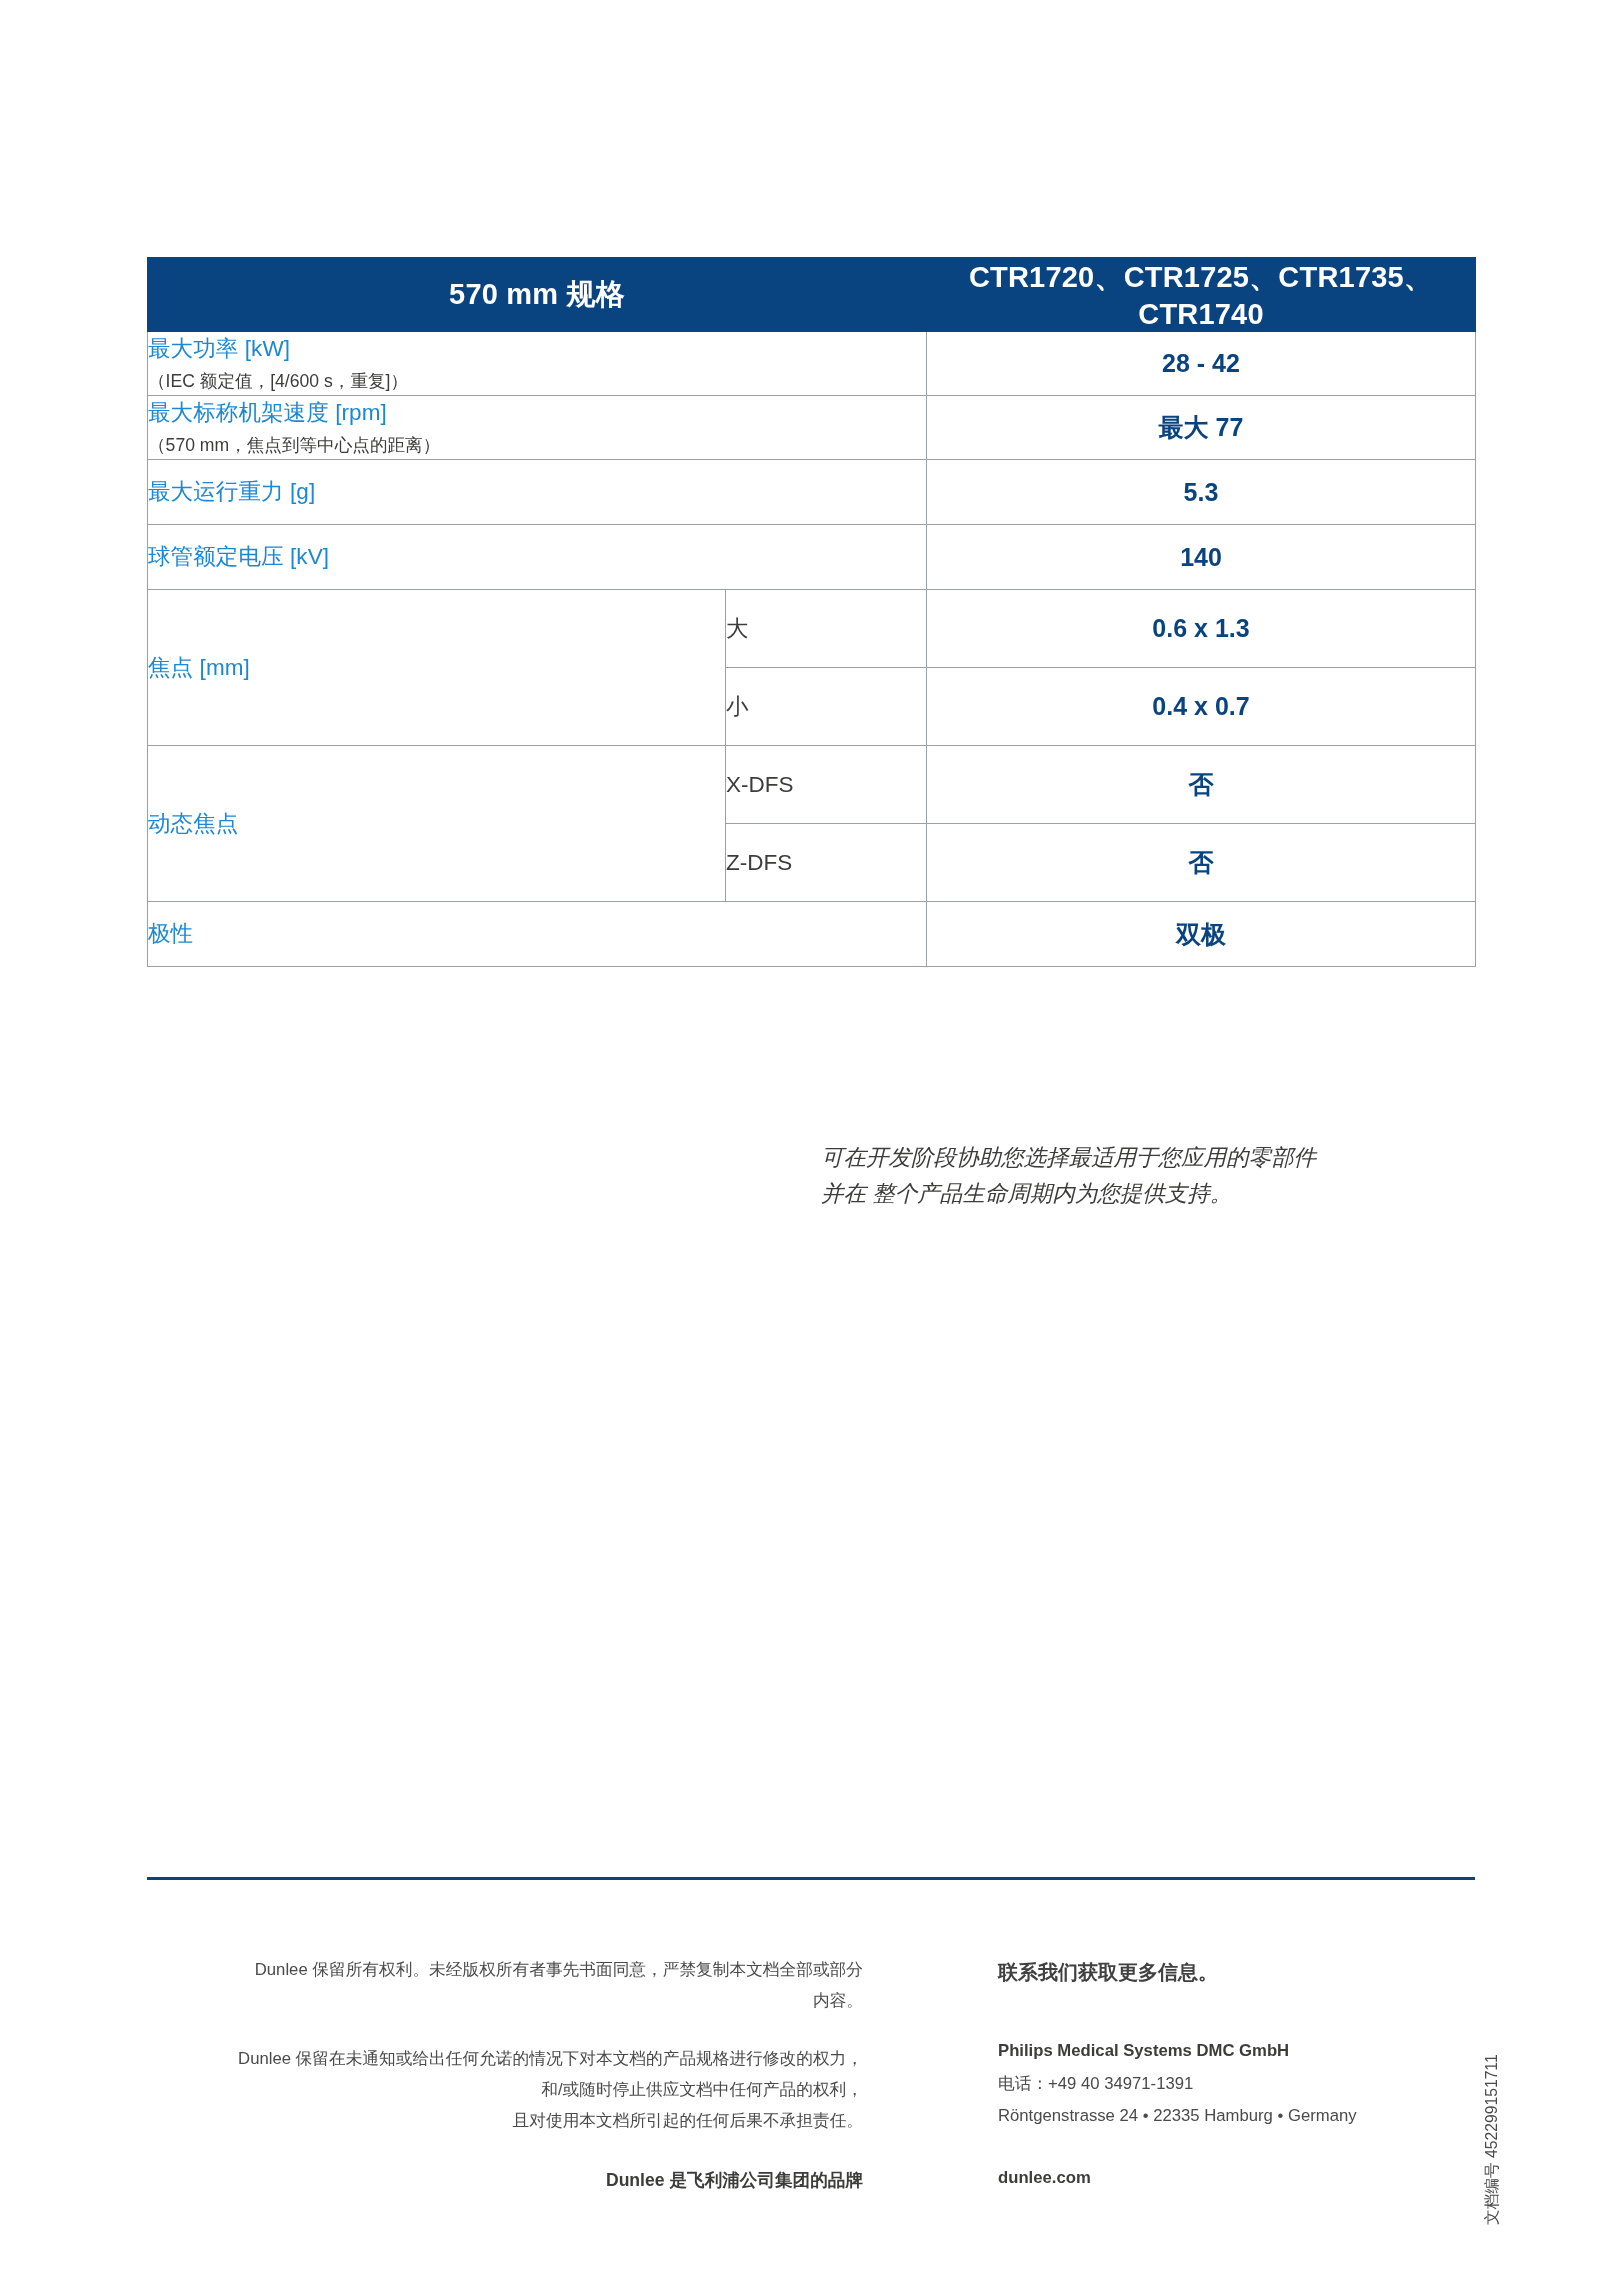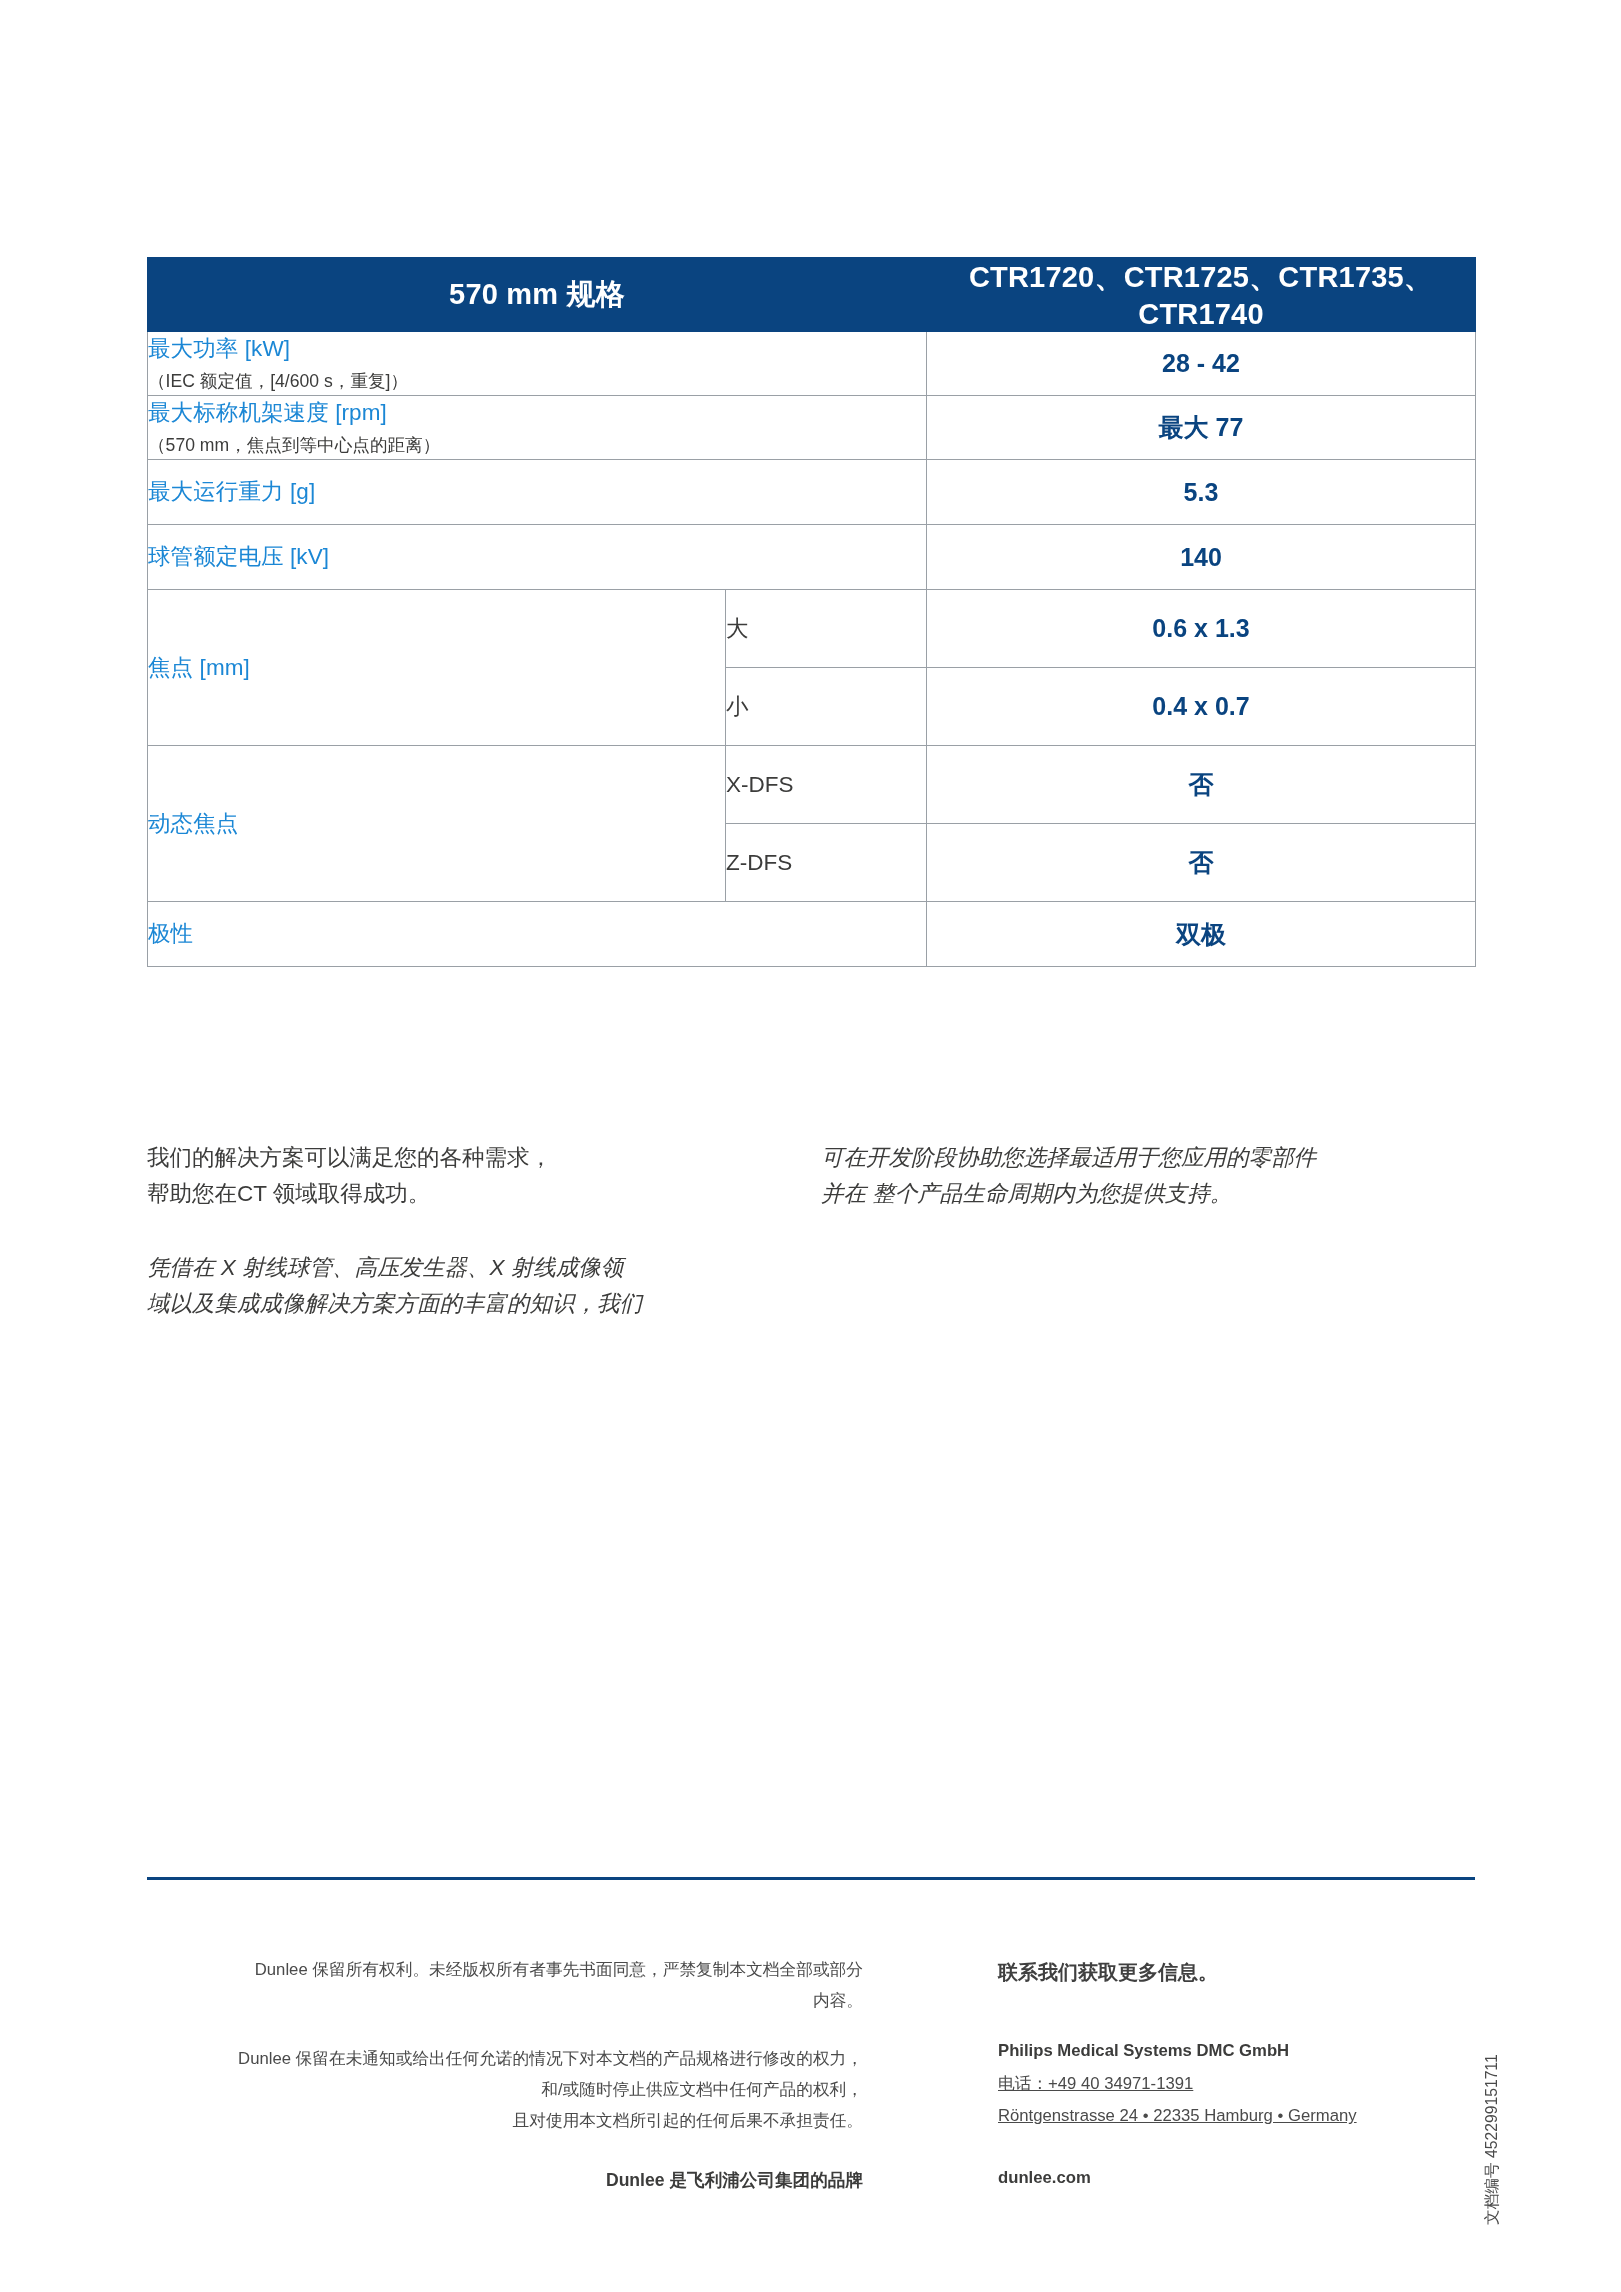--- a/index.html
+++ b/index.html
@@ -123,21 +123,21 @@
     line-height: 1.95;
     color: #4a4a4a;
   }
   .contact-head {
     color: #404040;
     font-weight: bold;
     font-size: 20px;
     margin: 0 0 43px 0;
   }
   .company { font-weight: bold; color: #3c3c3b; margin: 0; }
-  .contact-line { margin: 0; text-decoration: underline; }
+  .contact-line { margin: 0; }
   .footer-url {
     margin: 29px 0 0 0;
     font-weight: bold;
     color: #3c3c3b;
   }
   .doc-number-wrap {
     position: absolute;
     left: 1503px;
     top: 1941px;
     width: 27.4px;
@@ -229,24 +229,20 @@
 
       <tr class="row-short">
         <td colspan="2" class="cell-label">
           <span class="lbl-main">极性</span>
         </td>
         <td class="cell-value">双极</td>
       </tr>
     </tbody>
   </table>
 
-  <div class="body-col body-left">
-    <p>我们的解决方案可以满足您的各种需求，<br>帮助您在CT 领域取得成功。</p>
-    <p>凭借在 X 射线球管、高压发生器、X 射线成像领<br>域以及集成成像解决方案方面的丰富的知识，我们</p>
-  </div>
 
   <div class="body-col body-right">
     <p>可在开发阶段协助您选择最适用于您应用的零部件<br>并在 整个产品生命周期内为您提供支持。</p>
   </div>
 
   <div class="footer-rule"></div>
 
   <div class="footer-left">
     <p>Dunlee 保留所有权利。未经版权所有者事先书面同意，严禁复制本文档全部或部分<br>内容。</p>
     <p>Dunlee 保留在未通知或给出任何允诺的情况下对本文档的产品规格进行修改的权力，<br>和/或随时停止供应文档中任何产品的权利，<br>且对使用本文档所引起的任何后果不承担责任。</p>

